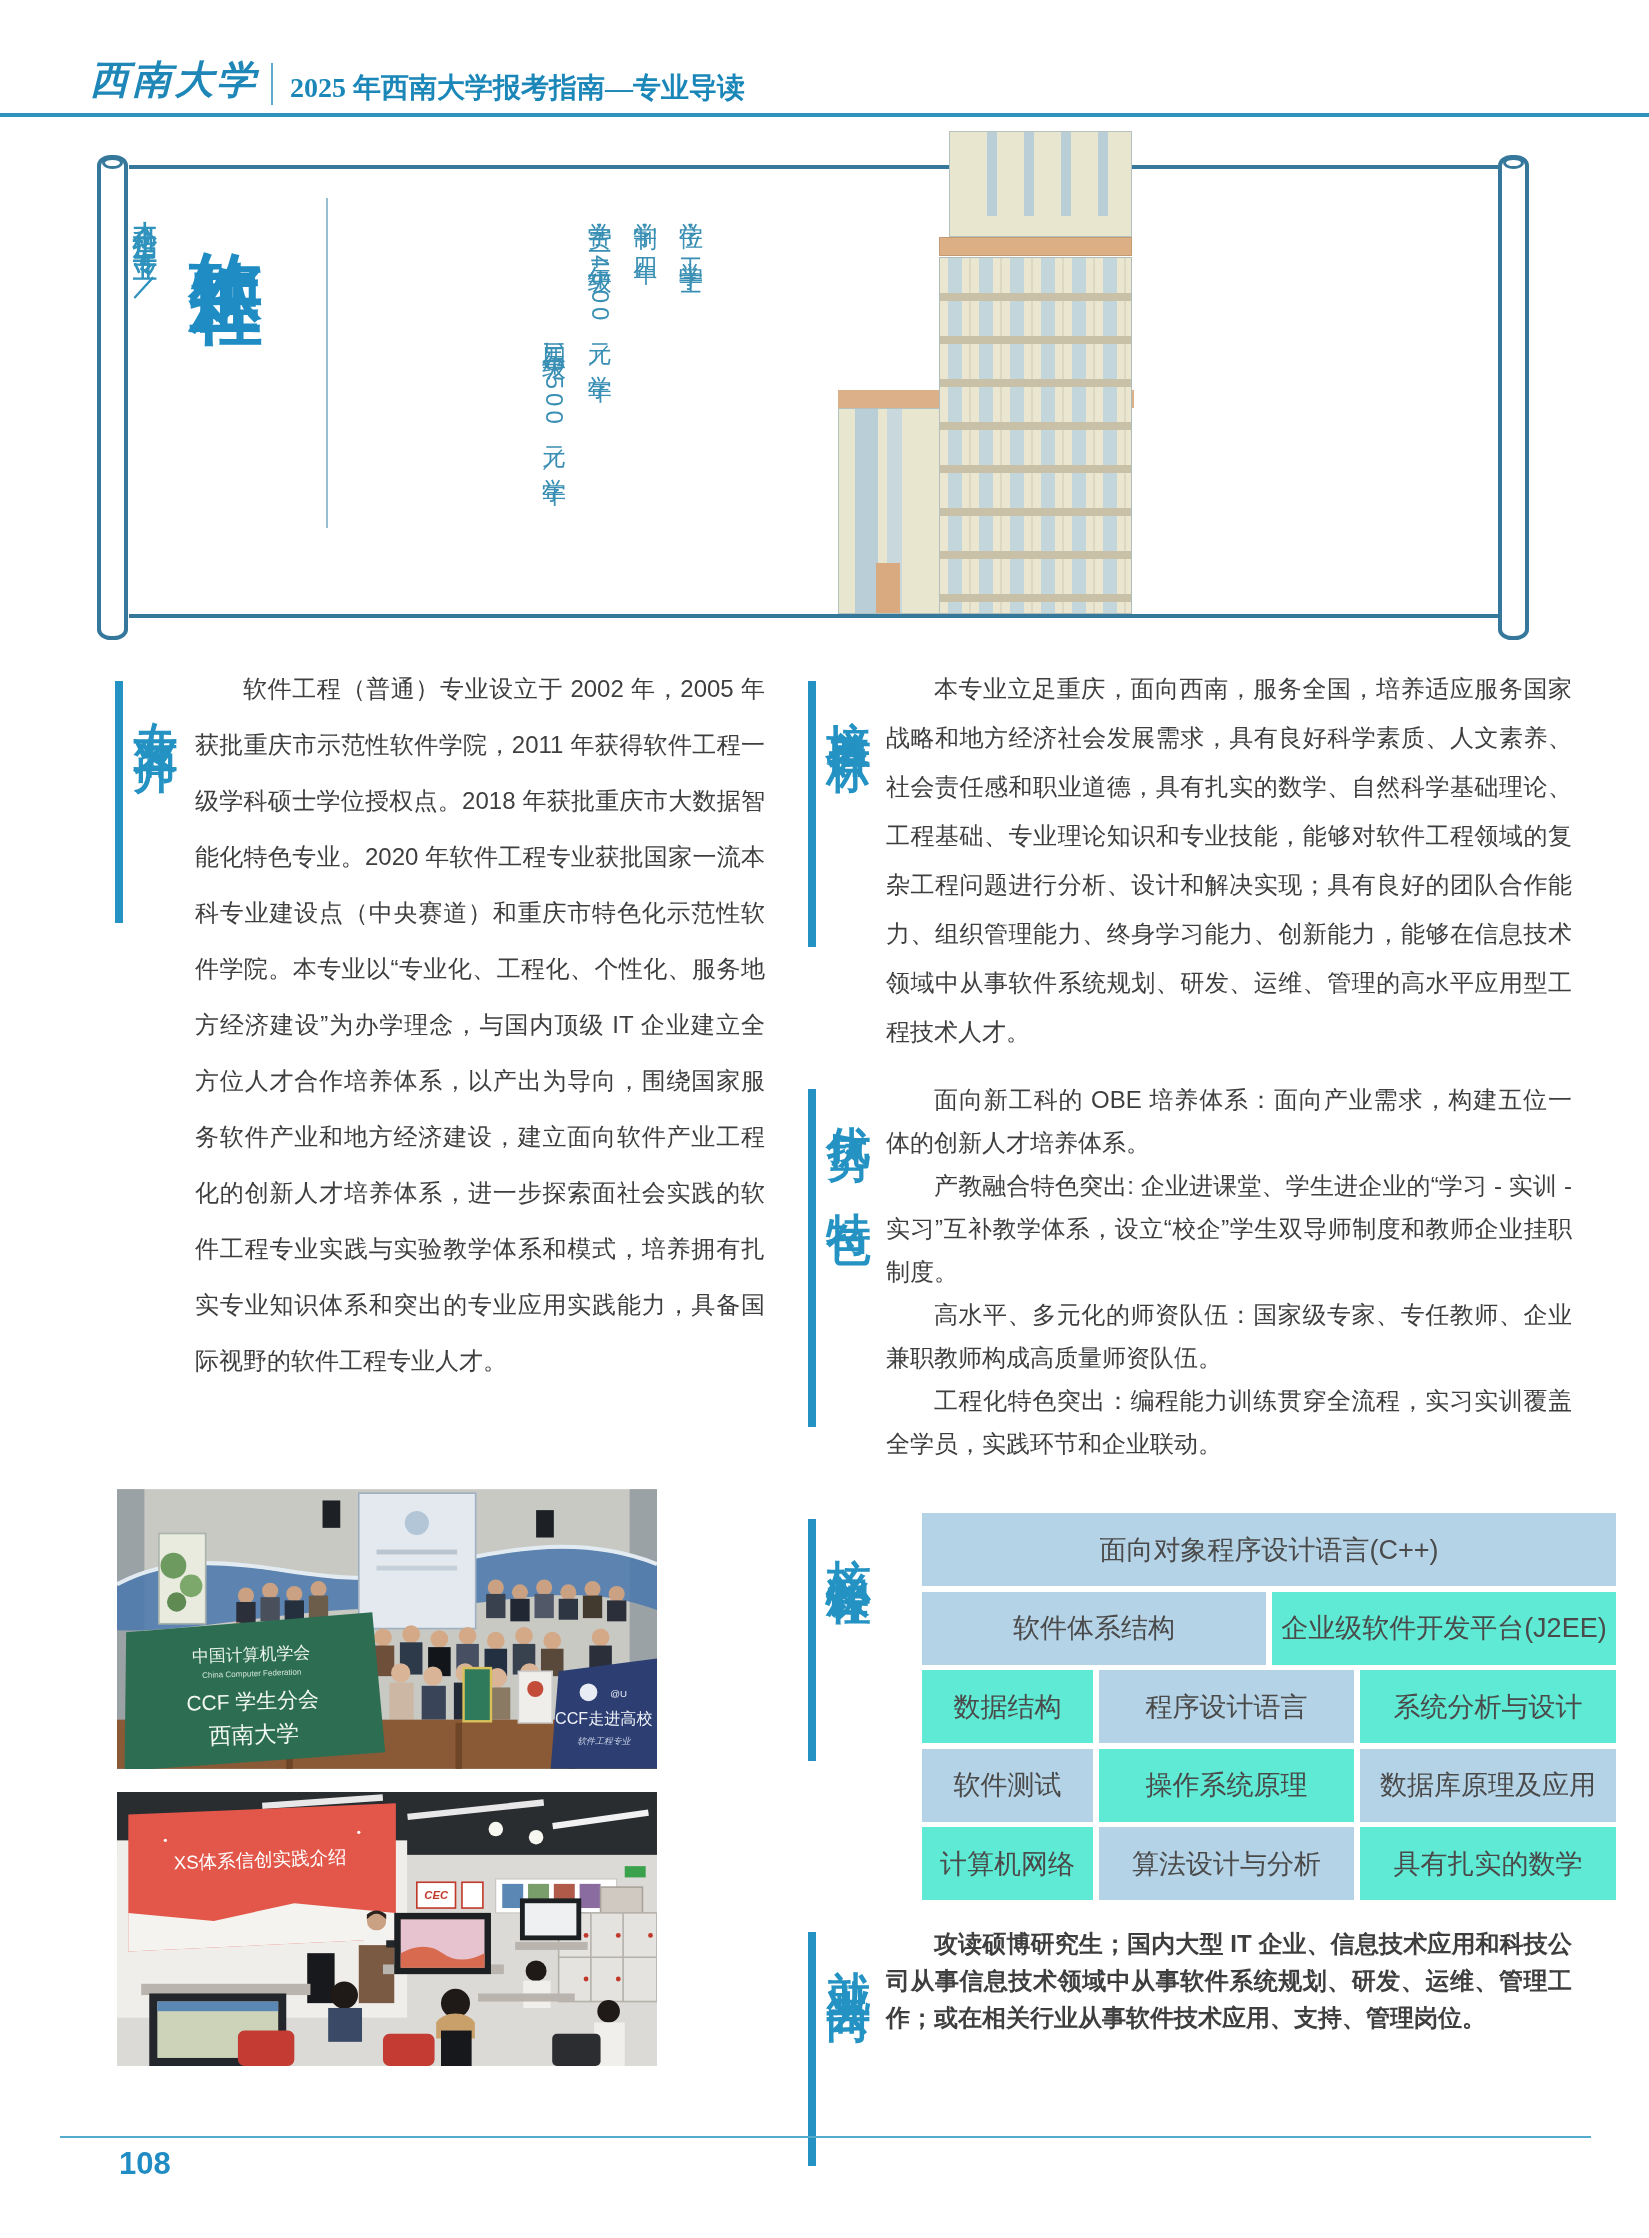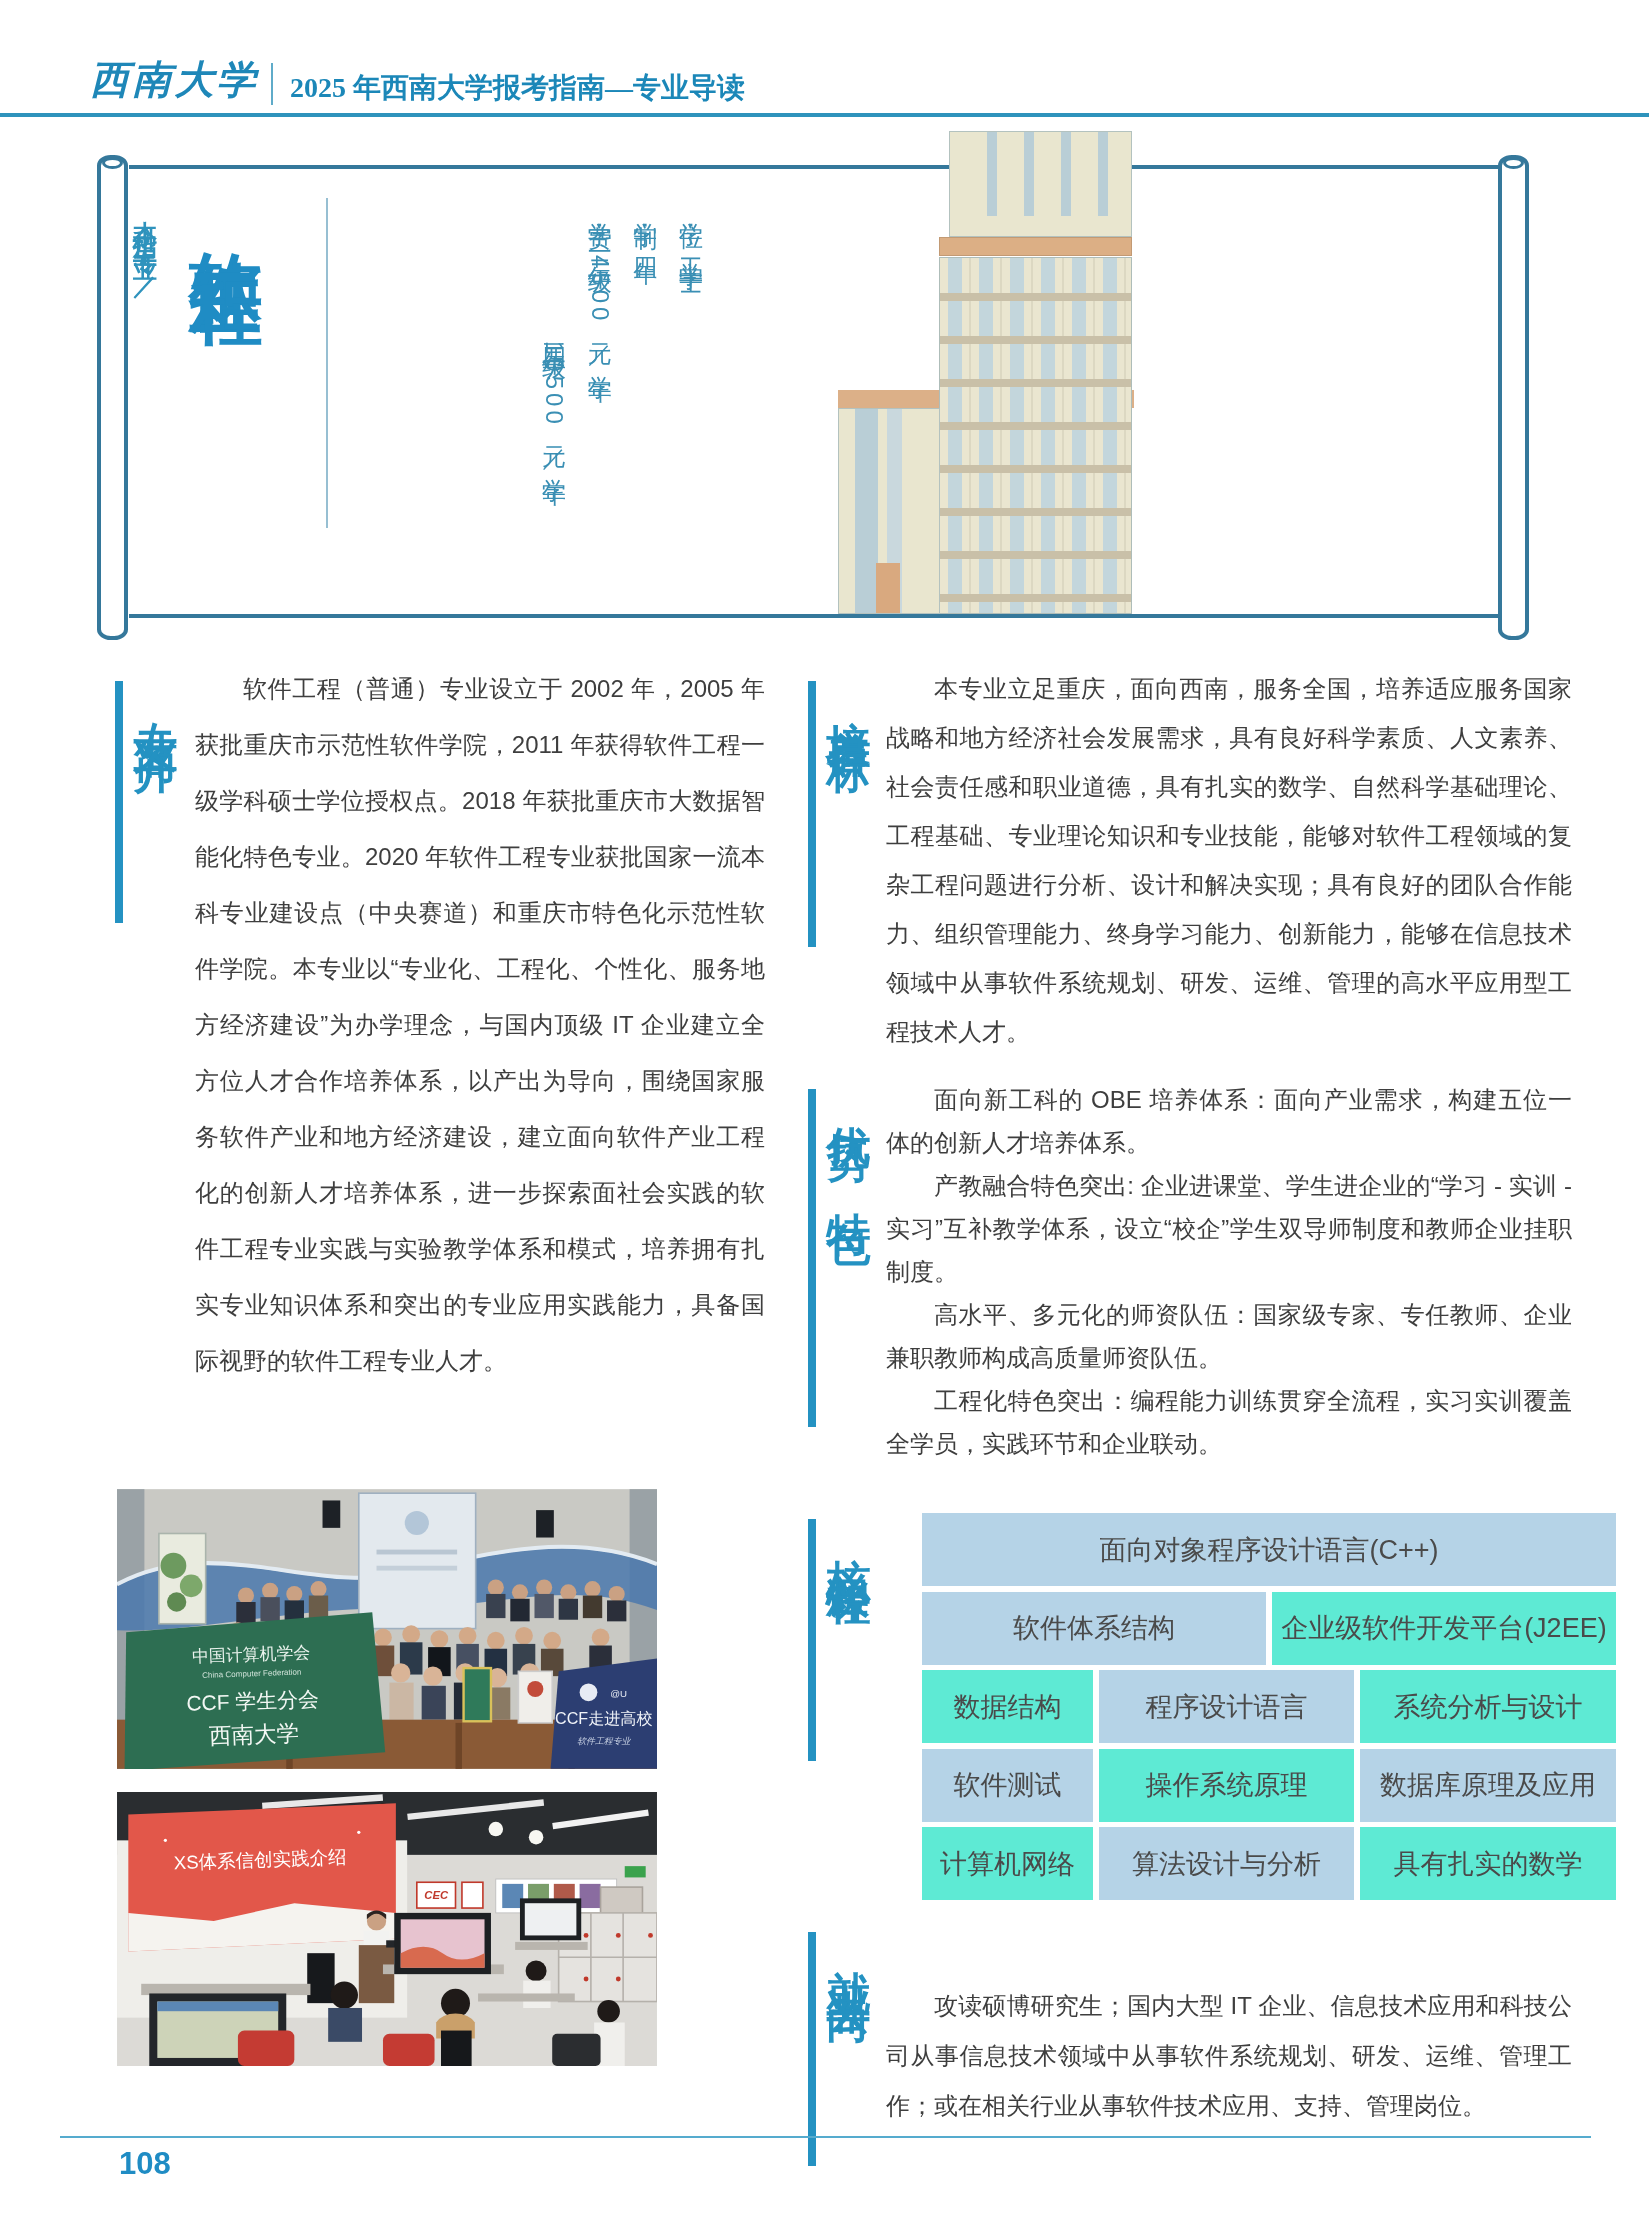--- a/index.html
+++ b/index.html
@@ -52,21 +52,21 @@
   .b-door{position:absolute;left:37px;bottom:0;width:24px;height:50px;background:#d9a97f;}
   
   .sec-bar{position:absolute;width:8px;background:#2492c2;}
   .sec-label{position:absolute;writing-mode:vertical-rl;text-orientation:mixed;
     font-size:44px;font-weight:bold;color:#2492c2;letter-spacing:9.7px;}
   .body-text{position:absolute;font-size:24px;color:#3e3e3e;text-align:justify;}
   .body-text p{margin:0;text-indent:2em;}
   .intro-text{left:195px;top:661px;width:570px;line-height:56px;}
   .objectives-text{left:886px;top:664px;width:686px;line-height:49px;}
   .advantages-text{left:886px;top:1078px;width:686px;line-height:43px;}
-  .careers-text{left:886px;top:1981px;width:686px;line-height:50px;}
+  .careers-text{left:886px;top:1925px;width:686px;line-height:37px;font-weight:bold;}
   
   .course-grid{position:absolute;left:874px;top:1513px;width:694px;display:flex;flex-direction:column;gap:5.6px;padding-left:48px;}
   .course-row{display:flex;gap:5.6px;height:73px;}
   .cell{display:flex;align-items:center;justify-content:center;font-size:27px;color:#4a4a4a;text-align:center;}
   .tone-blue{background:#b5d3e7;}
   .tone-tan{background:#5eead4;text-align:center;}
   .w-full{flex:1;} .w-half{flex:1;} .w-s{flex:205;} .w-m{flex:307;}
   
   .photo{position:absolute;left:117px;width:540px;}
   .photo svg{display:block;}

